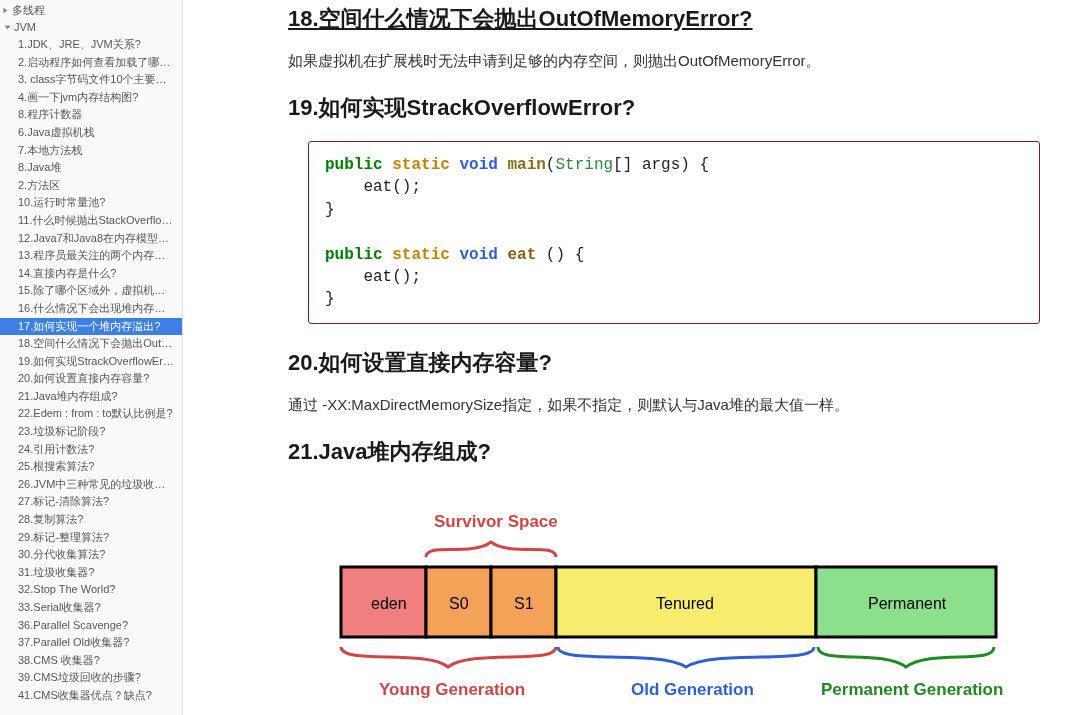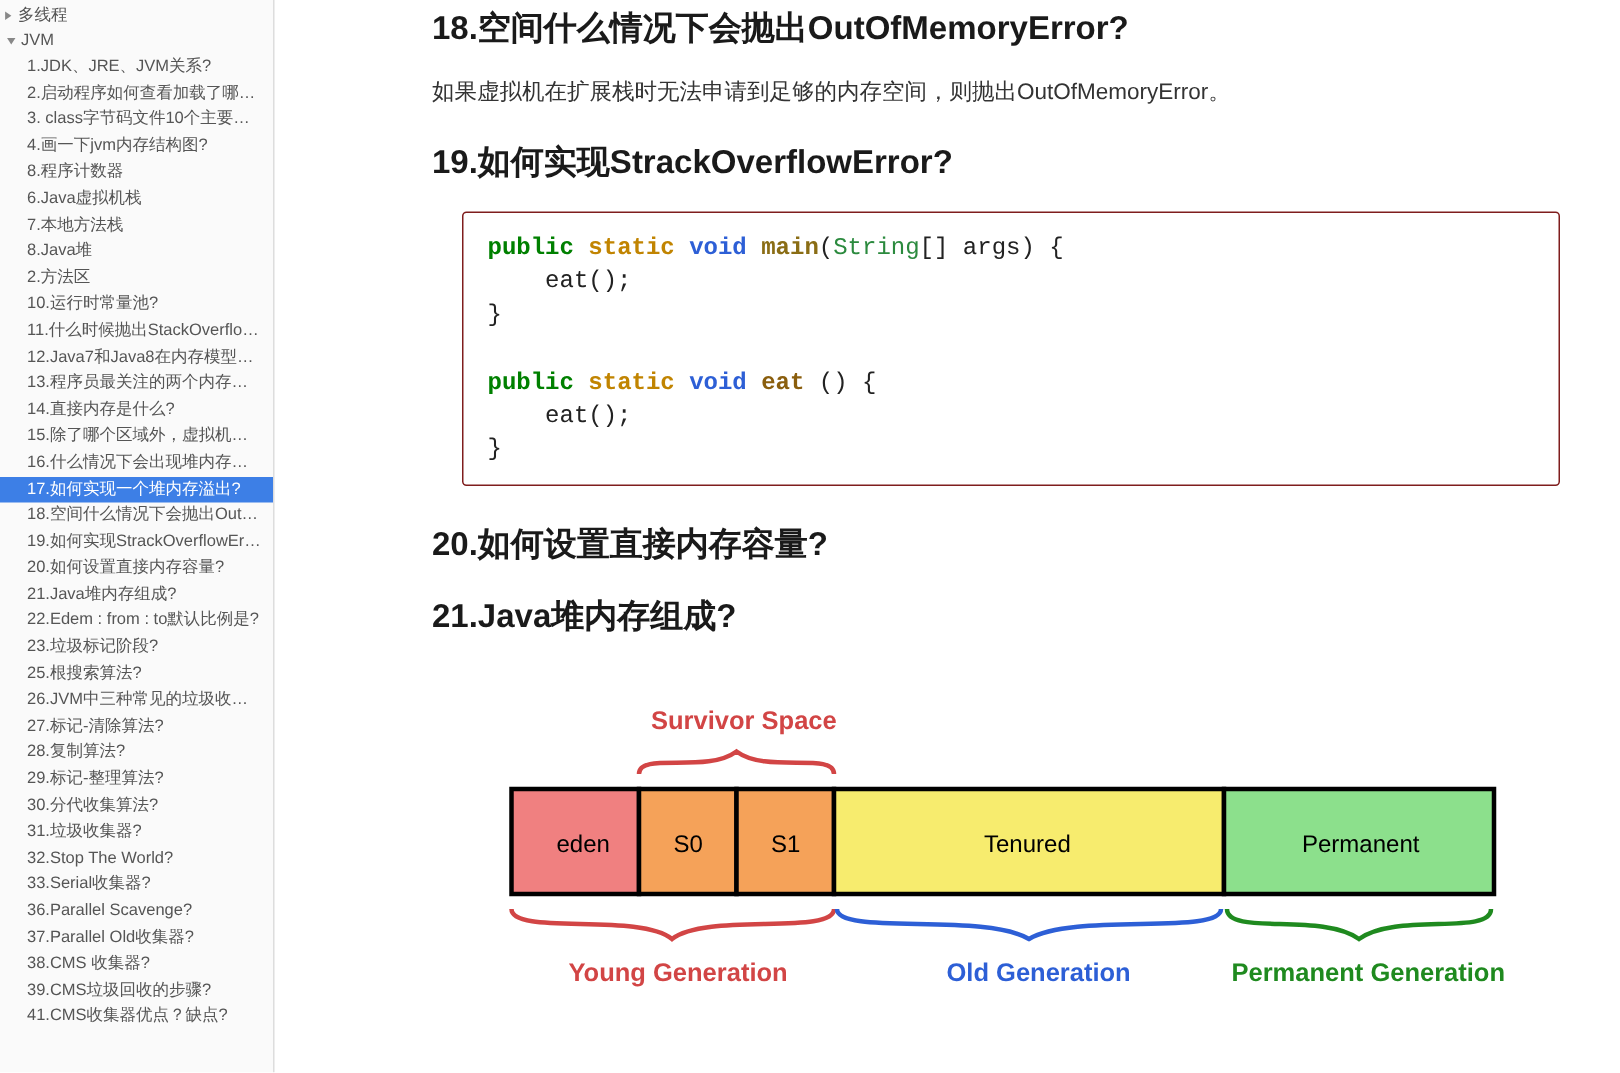--- a/index.html
+++ b/index.html
@@ -70,21 +70,21 @@
     overflow: hidden;
     padding: 0 20px 20px 105px;
     box-sizing: border-box;
   }
   .main h2 {
     font-weight: 700;
     font-size: 22px;
     margin: 0 0 18px 0;
     color: #1a1a1a;
   }
-  .main h2.first { margin-top: 4px; }
+  .main h2.first { margin-top: 4px; text-decoration: underline; }
   .main p {
     font-size: 15px;
     margin: 0 0 22px 0;
     color: #333;
   }
   .codeblock {
     margin: 0 20px 24px 20px;
     border: 1px solid #7f1d1d;
     border-radius: 3px;
     background: #fff;
@@ -149,20 +149,21 @@
         <li>14.直接内存是什么?</li>
         <li>15.除了哪个区域外，虚拟机内存其他…</li>
         <li>16.什么情况下会出现堆内存溢出?</li>
         <li class="sel">17.如何实现一个堆内存溢出?</li>
         <li>18.空间什么情况下会抛出OutOfMemor…</li>
         <li>19.如何实现StrackOverflowError?</li>
         <li>20.如何设置直接内存容量?</li>
         <li>21.Java堆内存组成?</li>
         <li>22.Edem : from : to默认比例是?</li>
         <li>23.垃圾标记阶段?</li>
+        <li>24.引用计数法?</li>
         <li>25.根搜索算法?</li>
         <li>26.JVM中三种常见的垃圾收集算法?</li>
         <li>27.标记-清除算法?</li>
         <li>28.复制算法?</li>
         <li>29.标记-整理算法?</li>
         <li>30.分代收集算法?</li>
         <li>31.垃圾收集器?</li>
         <li>32.Stop The World?</li>
         <li>33.Serial收集器?</li>
         <li>36.Parallel Scavenge?</li>
@@ -180,20 +181,21 @@
     <h2>19.如何实现StrackOverflowError?</h2>
     <div class="codeblock"><span class="kw-public">public</span> <span class="kw-static">static</span> <span class="kw-void">void</span> <span class="fn-main">main</span><span>(</span><span class="type-str">String</span><span>[] args) {</span>
 <span>    eat();</span>
 <span>}</span>
 <span></span>
 <span class="kw-public">public</span> <span class="kw-static">static</span> <span class="kw-void">void</span> <span class="fn-eat">eat</span><span> () {</span>
 <span>    eat();</span>
 <span>}</span></div>
 
     <h2>20.如何设置直接内存容量?</h2>
+    <p>通过 -XX:MaxDirectMemorySize指定，如果不指定，则默认与Java堆的最大值一样。</p>
 
     <h2>21.Java堆内存组成?</h2>
 
     <div class="heap-diagram">
       <svg width="680" height="220">
 
         <rect x="15" y="70" width="85" height="70" fill="#f08080" stroke="#000" stroke-width="3"></rect>
         <rect x="100" y="70" width="65" height="70" fill="#f5a259" stroke="#000" stroke-width="3"></rect>
         <rect x="165" y="70" width="65" height="70" fill="#f5a259" stroke="#000" stroke-width="3"></rect>
         <rect x="230" y="70" width="260" height="70" fill="#f7ec6e" stroke="#000" stroke-width="3"></rect>

